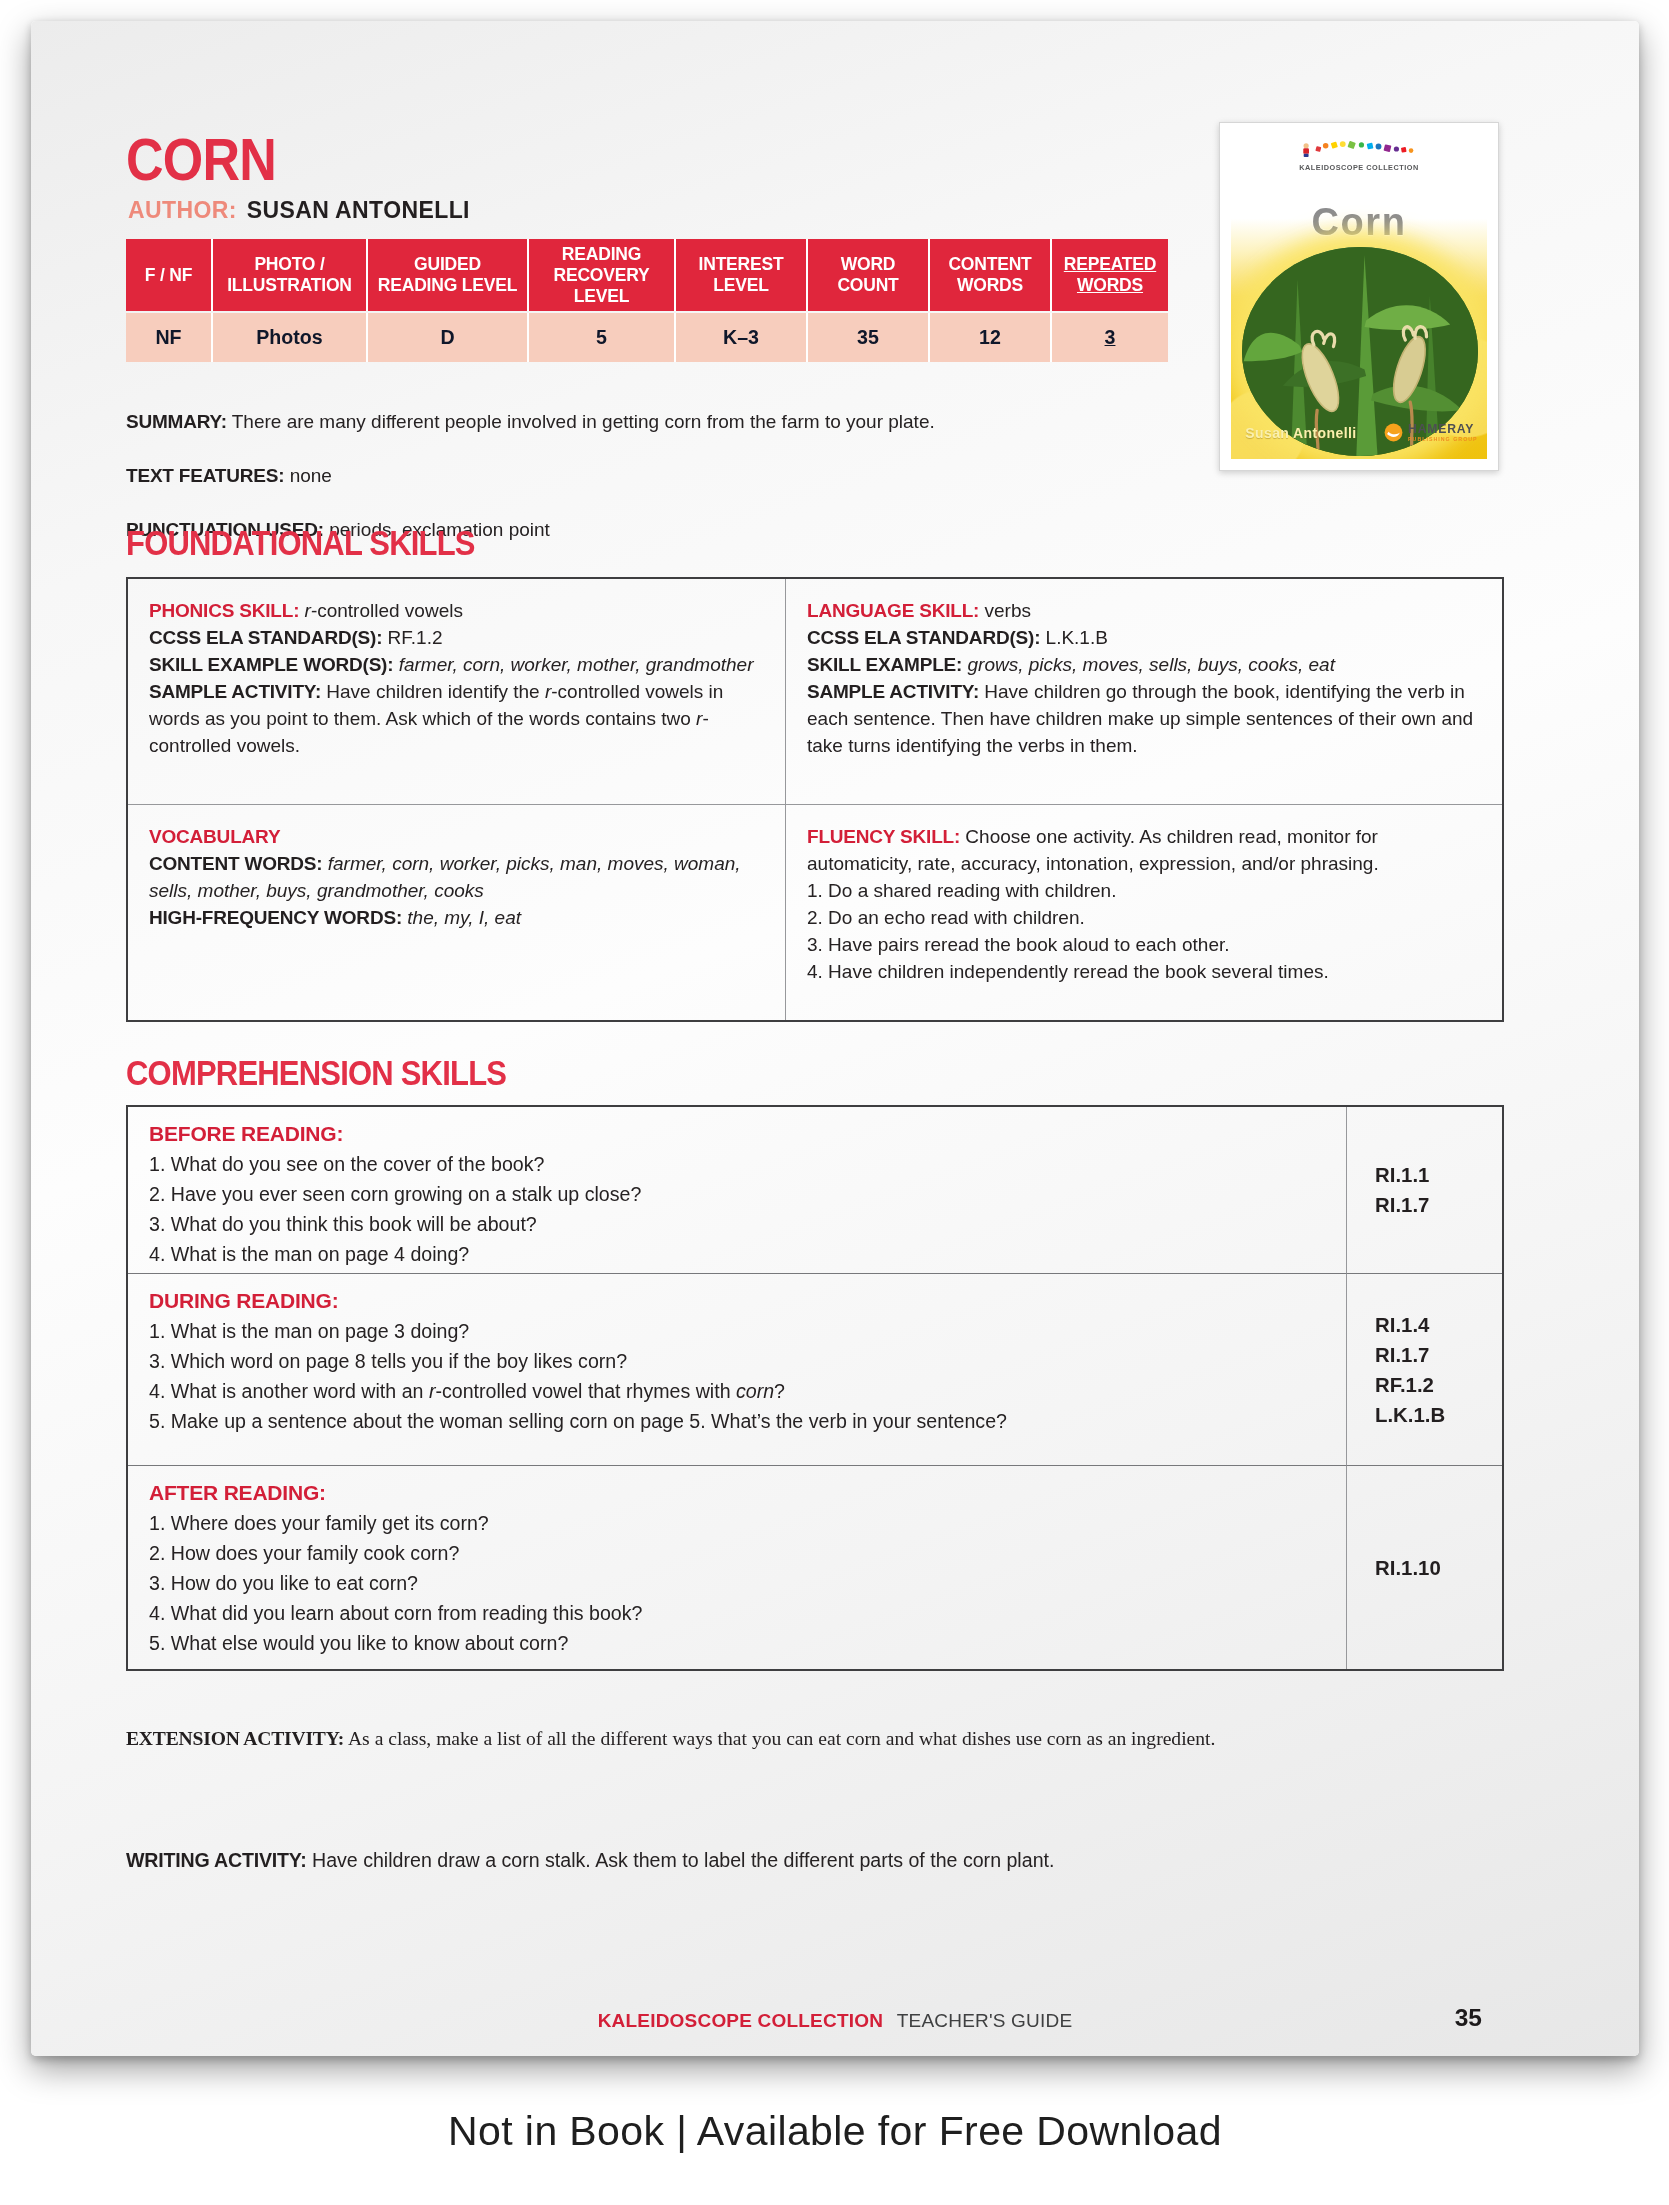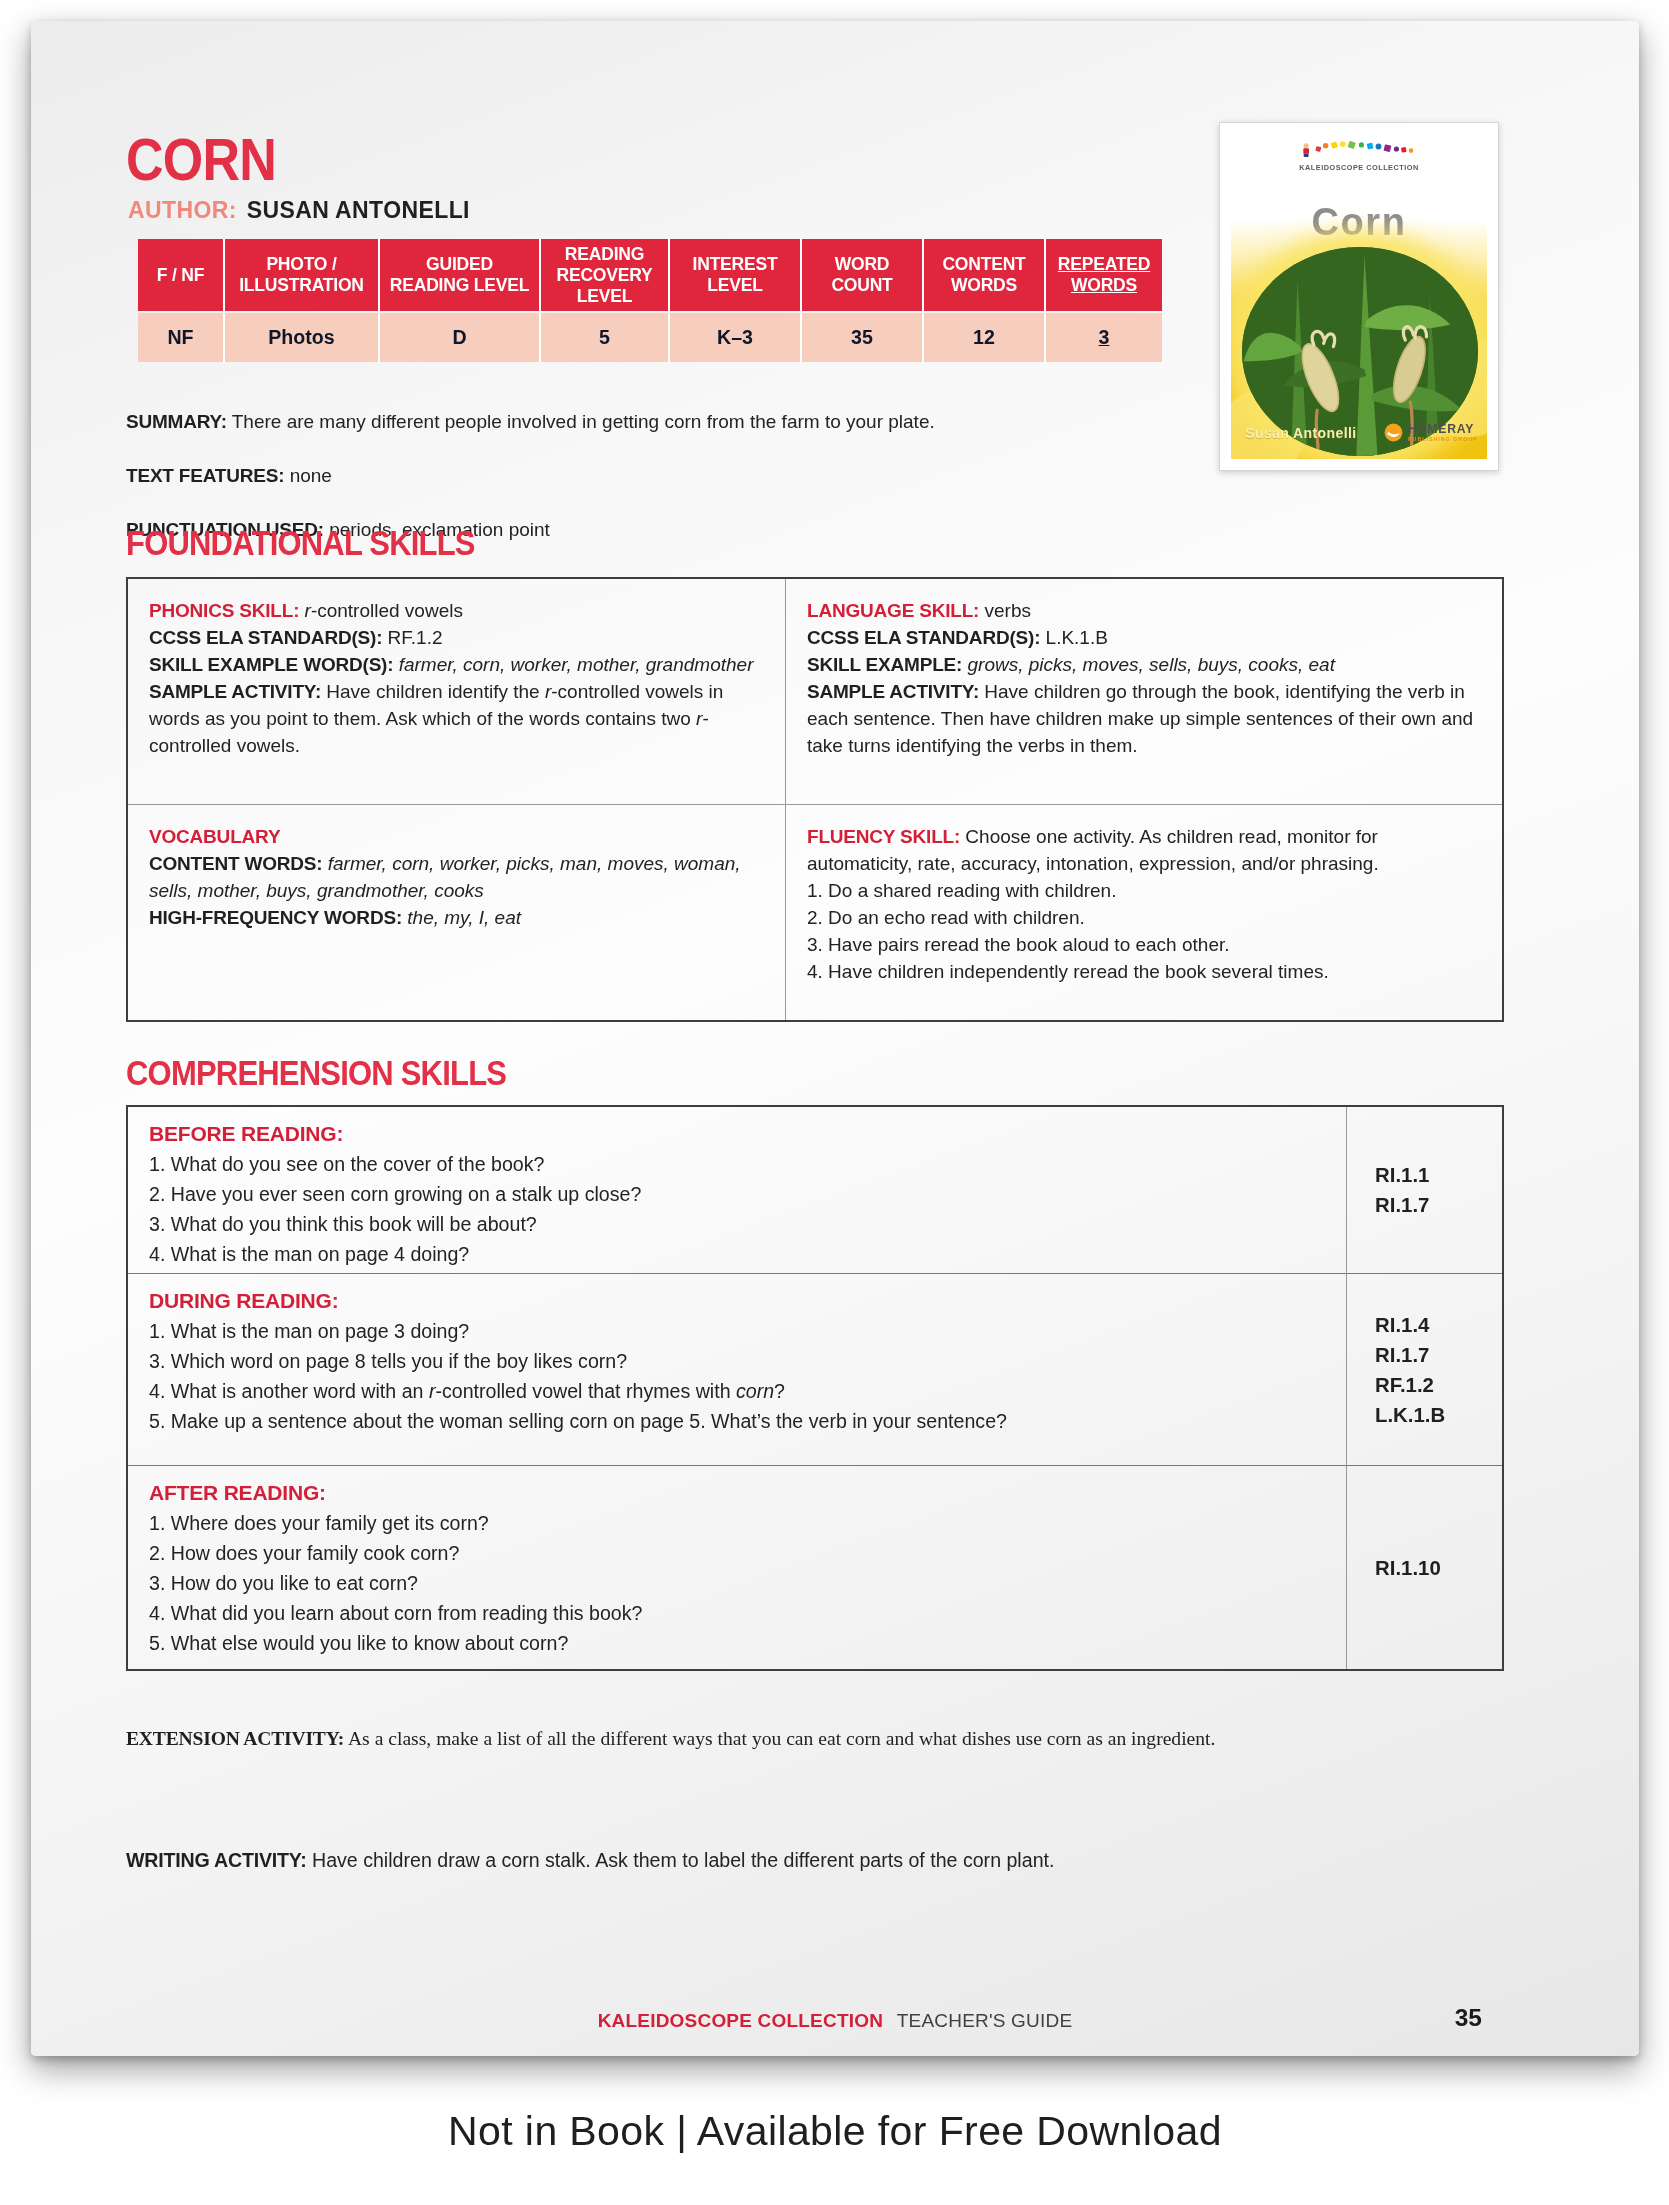--- a/index.html
+++ b/index.html
@@ -34,21 +34,21 @@
   .author-name{color:#231f20;}
 
   
   .info-table{position:absolute;left:95px;top:218px;width:1057px;}
   .info-row{display:flex;}
   .info-cell{display:flex;align-items:center;justify-content:center;text-align:center;border-right:2.4px solid #fff;}
   .info-cell:last-child{border-right:none;}
   .info-head .info-cell{height:72px;background:var(--hdr-red);color:#fff;font-weight:800;font-size:17.5px;line-height:21px;white-space:pre-line;letter-spacing:-0.2px;}
   .info-vals{margin-top:2.4px;}
   .info-vals .info-cell{height:49px;background:var(--pink);color:#0f172a;font-weight:600;font-size:19.6px;}
-  .w0{width:87px;margin-left:12px;}.w1{width:155px;}.w2{width:161px;}.w3{width:129px;}
+  .w0{width:87px;}.w1{width:155px;}.w2{width:161px;}.w3{width:147px;}
   .w4{width:132px;}.w5{width:122px;}.w6{width:122px;}.w7{width:116px;text-decoration:underline;}
 
   
   .meta{position:absolute;left:95px;top:360px;width:1097px;font-size:19px;line-height:27px;white-space:pre-line;}
   .meta div{margin:0;}
   .b{font-weight:800;color:#231f20;letter-spacing:-0.2px;}
   .i{font-style:italic;}
   .rl{font-weight:800;color:var(--red-dark);letter-spacing:-0.2px;}
 
   .section-h{position:absolute;left:95px;font-size:31px;color:var(--red);}

